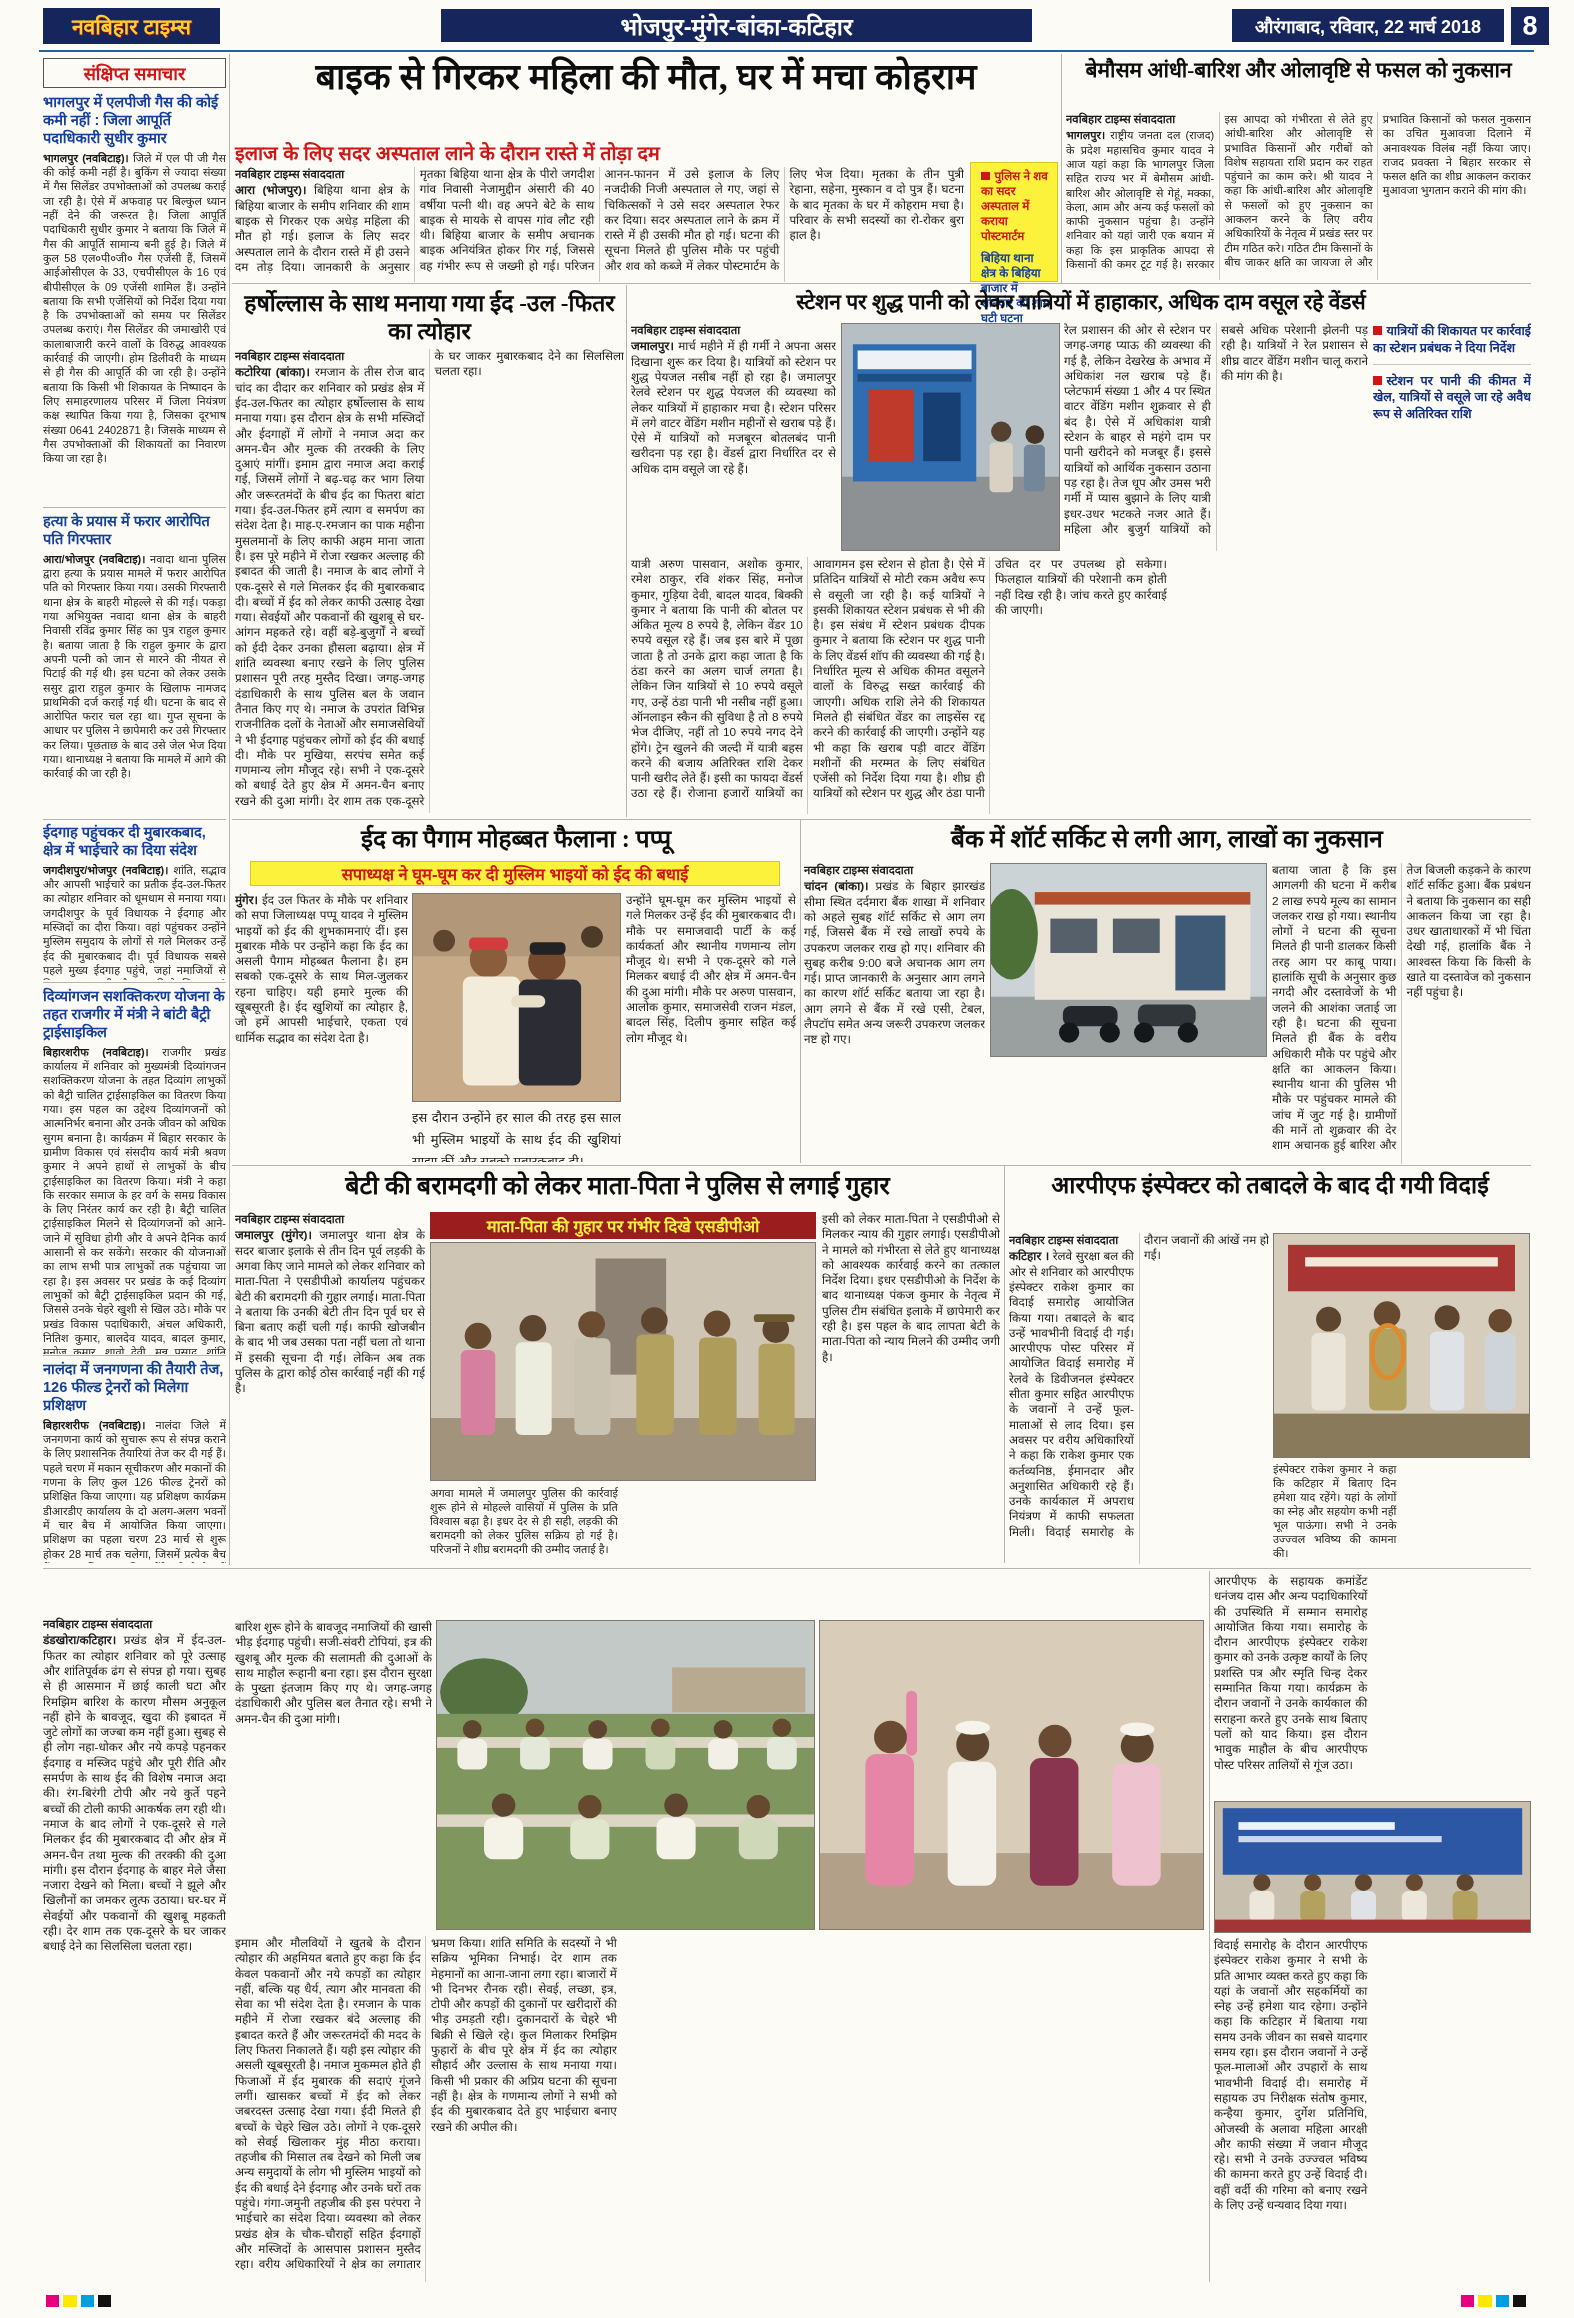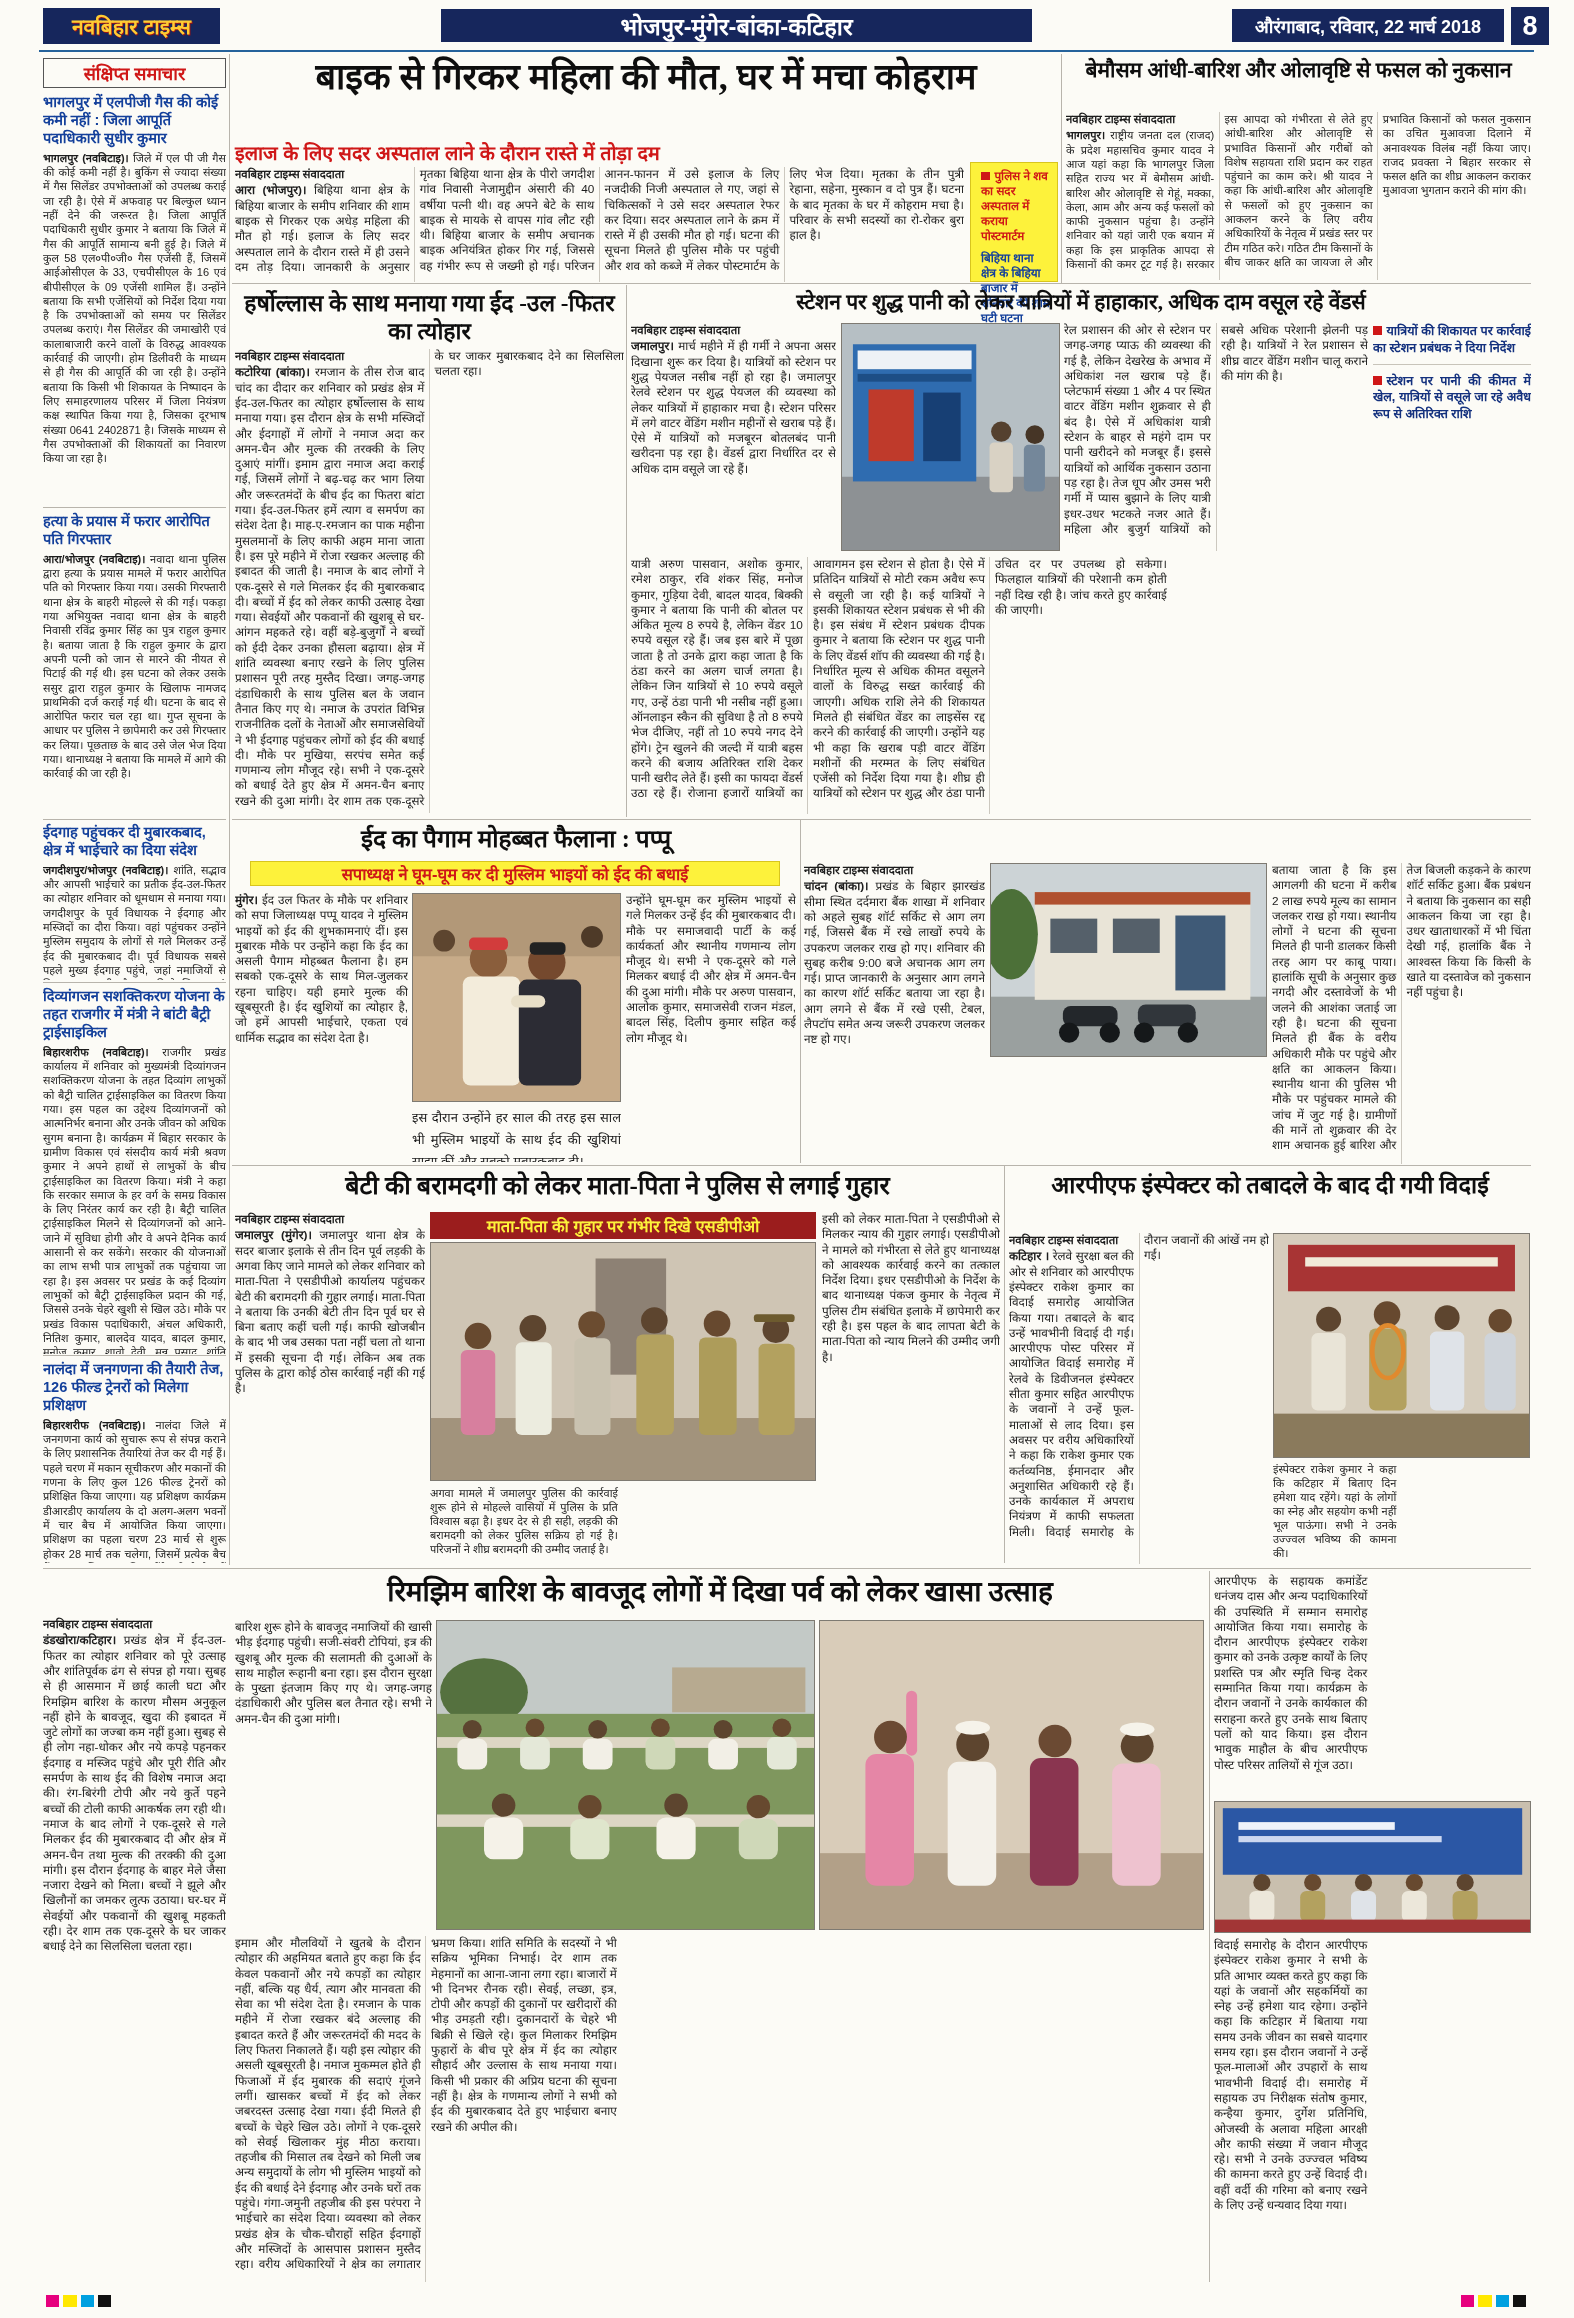--- a/index.html
+++ b/index.html
@@ -167,20 +167,21 @@
     </svg>
   </div>
   <div class="abs bt clip" style="left:412px;top:1107px;width:209px;height:55px;font-size:13px;line-height:22px;">
     <p><span>इस दौरान उन्होंने हर साल की तरह इस साल भी मुस्लिम भाइयों के साथ ईद की खुशियां साझा कीं और सबको मुबारकबाद दी।</span></p>
   </div>
   <div class="abs bt clip" style="left:626px;top:893px;width:170px;height:271px;">
     <p><span>उन्होंने घूम-घूम कर मुस्लिम भाइयों से गले मिलकर उन्हें ईद की मुबारकबाद दी। मौके पर समाजवादी पार्टी के कई कार्यकर्ता और स्थानीय गणमान्य लोग मौजूद थे। सभी ने एक-दूसरे को गले मिलकर बधाई दी और क्षेत्र में अमन-चैन की दुआ मांगी। मौके पर अरुण पासवान, आलोक कुमार, समाजसेवी राजन मंडल, बादल सिंह, दिलीप कुमार सहित कई लोग मौजूद थे।</span></p>
   </div>
   <div class="abs vrule" style="left:800px;top:820px;height:343px;"></div>
 
+  <h2 class="abs art-head" style="left:804px;top:825px;width:726px;font-size:24.4px;line-height:28px;">बैंक में शॉर्ट सर्किट से लगी आग, लाखों का नुकसान</h2>
   <div class="abs bt clip" style="left:804px;top:863px;width:181px;height:301px;">
     <div class="byline">नवबिहार टाइम्स संवाददाता</div>
     <p><b class="dl">चांदन (बांका)।</b>&nbsp;<span>प्रखंड के बिहार झारखंड सीमा स्थित दर्दमारा बैंक शाखा में शनिवार को अहले सुबह शॉर्ट सर्किट से आग लग गई, जिससे बैंक में रखे लाखों रुपये के उपकरण जलकर राख हो गए। शनिवार की सुबह करीब 9:00 बजे अचानक आग लग गई। प्राप्त जानकारी के अनुसार आग लगने का कारण शॉर्ट सर्किट बताया जा रहा है। आग लगने से बैंक में रखे एसी, टेबल, लैपटॉप समेत अन्य जरूरी उपकरण जलकर नष्ट हो गए।</span></p>
   </div>
   <div class="abs photo" style="left:990px;top:863px;width:277px;height:194px;">
     <svg viewBox="0 0 352 246" preserveAspectRatio="none">
       <rect width="352" height="246" fill="#ccd3d6"></rect>
       <rect y="170" width="352" height="76" fill="#9aa09f"></rect>
       <rect x="56" y="36" width="276" height="138" fill="#e9e4d7"></rect>
       <rect x="56" y="36" width="276" height="16" fill="#b0502f"></rect>
@@ -257,21 +258,20 @@
         <rect x="270" y="128" width="40" height="100" rx="8" fill="#cfd4da"></rect>
       <rect y="232" width="327" height="56" fill="#8a7a5c"></rect>
     </svg>
   </div>
   <div class="abs colwrap cols2 bt" style="left:1273px;top:1462px;width:257px;height:102px;font-size:11px;line-height:14px;">
     <p><span>इंस्पेक्टर राकेश कुमार ने कहा कि कटिहार में बिताए दिन हमेशा याद रहेंगे। यहां के लोगों का स्नेह और सहयोग कभी नहीं भूल पाऊंगा। सभी ने उनके उज्ज्वल भविष्य की कामना की।</span></p>
   </div>
 
   <div class="abs hrule" style="left:43px;top:1568px;width:1488px;"></div>
 
-  <h2 class="abs art-head" style="left:235px;top:1574px;width:970px;font-size:28px;line-height:35px;">रिमझिम बारिश के बावजूद लोगों में दिखा पर्व को लेकर खासा उत्साह</h2>
   <div class="abs bt clip" style="left:43px;top:1617px;width:183px;height:666px;">
     <div class="byline">नवबिहार टाइम्स संवाददाता</div>
     <p><b class="dl">डंडखोरा/कटिहार।</b>&nbsp;<span>प्रखंड क्षेत्र में ईद-उल-फितर का त्योहार शनिवार को पूरे उत्साह और शांतिपूर्वक ढंग से संपन्न हो गया। सुबह से ही आसमान में छाई काली घटा और रिमझिम बारिश के कारण मौसम अनुकूल नहीं होने के बावजूद, खुदा की इबादत में जुटे लोगों का जज्बा कम नहीं हुआ। सुबह से ही लोग नहा-धोकर और नये कपड़े पहनकर ईदगाह व मस्जिद पहुंचे और पूरी रीति और समर्पण के साथ ईद की विशेष नमाज अदा की। रंग-बिरंगी टोपी और नये कुर्ते पहने बच्चों की टोली काफी आकर्षक लग रही थी। नमाज के बाद लोगों ने एक-दूसरे से गले मिलकर ईद की मुबारकबाद दी और क्षेत्र में अमन-चैन तथा मुल्क की तरक्की की दुआ मांगी। इस दौरान ईदगाह के बाहर मेले जैसा नजारा देखने को मिला। बच्चों ने झूले और खिलौनों का जमकर लुत्फ उठाया। घर-घर में सेवईयों और पकवानों की खुशबू महकती रही। देर शाम तक एक-दूसरे के घर जाकर बधाई देने का सिलसिला चलता रहा।</span></p>
   </div>
   <div class="abs bt clip" style="left:235px;top:1620px;width:197px;height:310px;">
     <p><span>बारिश शुरू होने के बावजूद नमाजियों की खासी भीड़ ईदगाह पहुंची। सजी-संवरी टोपियां, इत्र की खुशबू और मुल्क की सलामती की दुआओं के साथ माहौल रूहानी बना रहा। इस दौरान सुरक्षा के पुख्ता इंतजाम किए गए थे। जगह-जगह दंडाधिकारी और पुलिस बल तैनात रहे। सभी ने अमन-चैन की दुआ मांगी।</span></p>
   </div>
   <div class="abs photo" style="left:436px;top:1620px;width:379px;height:310px;">
     <svg viewBox="0 0 481 398" preserveAspectRatio="none">
       <rect width="481" height="398" fill="#c3c9c6"></rect>

